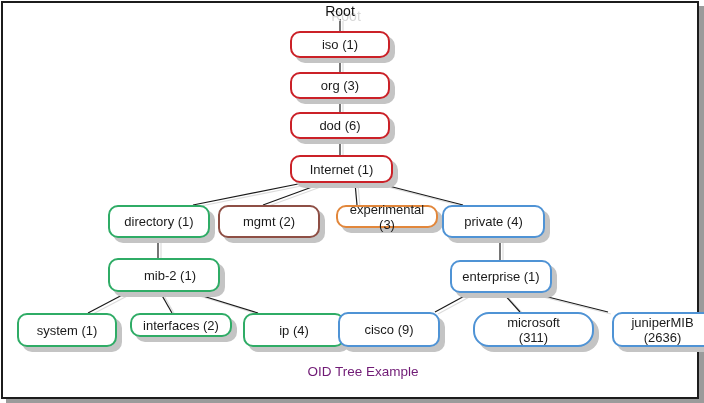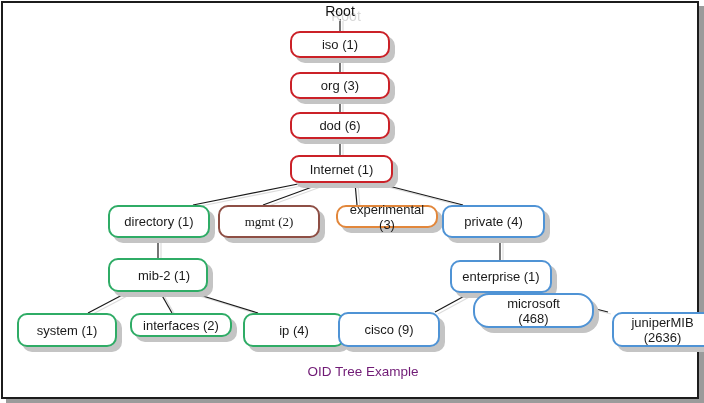--- a/index.html
+++ b/index.html
@@ -89,57 +89,57 @@
   <div id="nodes">
       <div class="node" style="left: 290px; top: 31px; width: 100px; height: 27px; border-color: rgb(203, 33, 40);">
         <span>iso (1)</span>
       </div>
       <div class="node" style="left: 290px; top: 72px; width: 100px; height: 27px; border-color: rgb(203, 33, 40);">
         <span>org (3)</span>
       </div>
       <div class="node" style="left: 290px; top: 112px; width: 100px; height: 27px; border-color: rgb(203, 33, 40);">
         <span>dod (6)</span>
       </div>
-      <div class="node" style="left: 290px; top: 155px; width: 103px; height: 28px; border-color: rgb(203, 33, 40); border-radius: 9px;">
+      <div class="node" style="left: 290px; top: 155px; width: 103px; height: 28px; border-color: rgb(203, 33, 40);">
         <span>Internet (1)</span>
       </div>
       <div class="node" style="left: 108px; top: 205px; width: 102px; height: 33px; border-color: rgb(47, 172, 102);">
         <span>directory (1)</span>
       </div>
-      <div class="node" style="left: 218px; top: 205px; width: 102px; height: 33px; border-color: rgb(142, 79, 69); font-family: Liberation Serif, serif;">
+      <div class="node" style="left: 218px; top: 205px; width: 102px; height: 33px; border-color: rgb(142, 79, 69);">
         <span>mgmt (2)</span>
       </div>
       <div class="node" style="left: 336px; top: 205px; width: 102px; height: 23px; border-color: rgb(226, 135, 59); align-items: center;">
         <span>experimental</span>
         <span>(3)</span>
       </div>
       <div class="node" style="left: 442px; top: 205px; width: 103px; height: 33px; border-color: rgb(79, 147, 213);">
         <span>private (4)</span>
       </div>
-      <div class="node" style="left: 108px; top: 258px; width: 100px; height: 34px; border-color: rgb(47, 172, 102); padding-left: 12px;">
+      <div class="node" style="left: 108px; top: 258px; width: 112px; height: 34px; border-color: rgb(47, 172, 102); padding-left: 12px;">
         <span>mib-2 (1)</span>
       </div>
       <div class="node" style="left: 17px; top: 313px; width: 100px; height: 34px; border-color: rgb(47, 172, 102);">
         <span>system (1)</span>
       </div>
       <div class="node" style="left: 130px; top: 313px; width: 102px; height: 24px; border-color: rgb(47, 172, 102);">
         <span>interfaces (2)</span>
       </div>
       <div class="node" style="left: 243px; top: 313px; width: 102px; height: 34px; border-color: rgb(47, 172, 102);">
         <span>ip (4)</span>
       </div>
       <div class="node" style="left: 450px; top: 260px; width: 102px; height: 33px; border-color: rgb(79, 147, 213);">
         <span>enterprise (1)</span>
       </div>
       <div class="node" style="left: 338px; top: 312px; width: 102px; height: 35px; border-color: rgb(79, 147, 213);">
         <span>cisco (9)</span>
       </div>
-      <div class="node" style="left: 473px; top: 293px; width: 121px; height: 35px; border-color: rgb(79, 147, 213); border-radius: 16px;">
+      <div class="node" style="left: 473px; top: 312px; width: 121px; height: 35px; border-color: rgb(79, 147, 213); border-radius: 16px;">
         <span>microsoft</span>
-        <span>(468)</span>
+        <span>(311)</span>
       </div>
       <div class="node" style="left: 612px; top: 312px; width: 101px; height: 35px; border-color: rgb(79, 147, 213);">
         <span>juniperMIB</span>
         <span>(2636)</span>
       </div>
     </div>
   <div class="caption">OID Tree Example</div>
 </div>
 
 </body></html>

